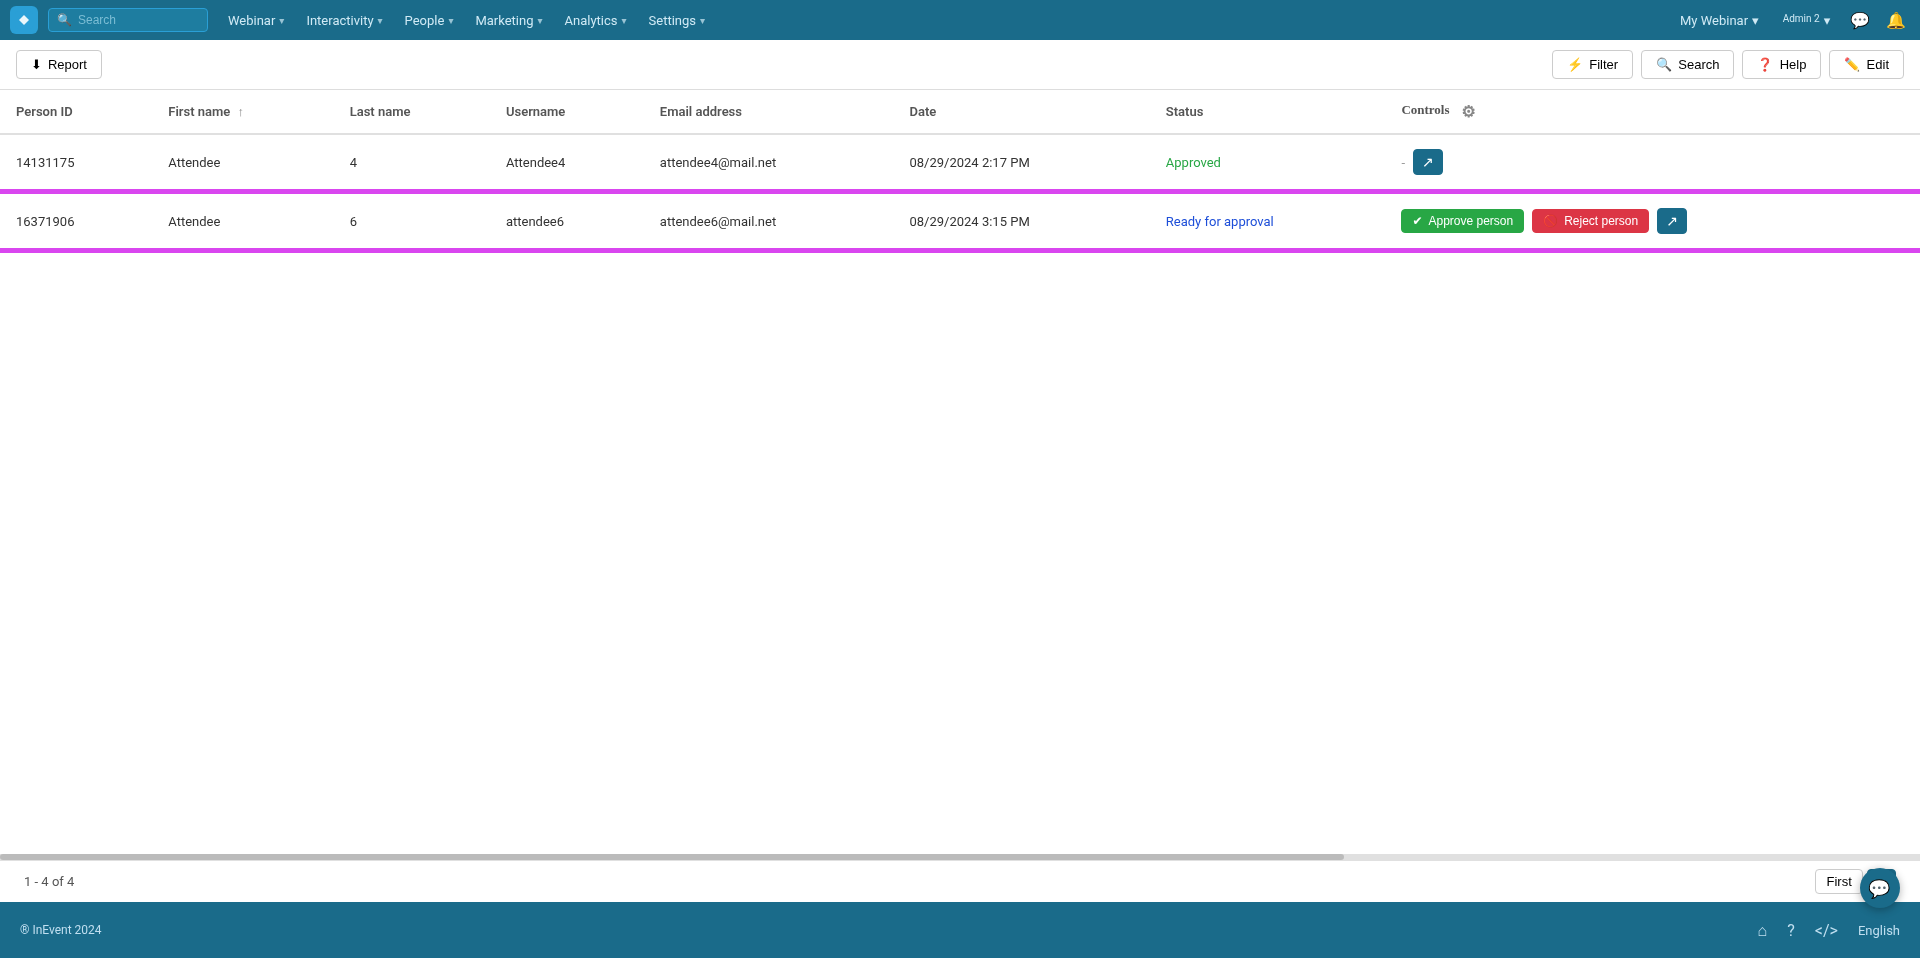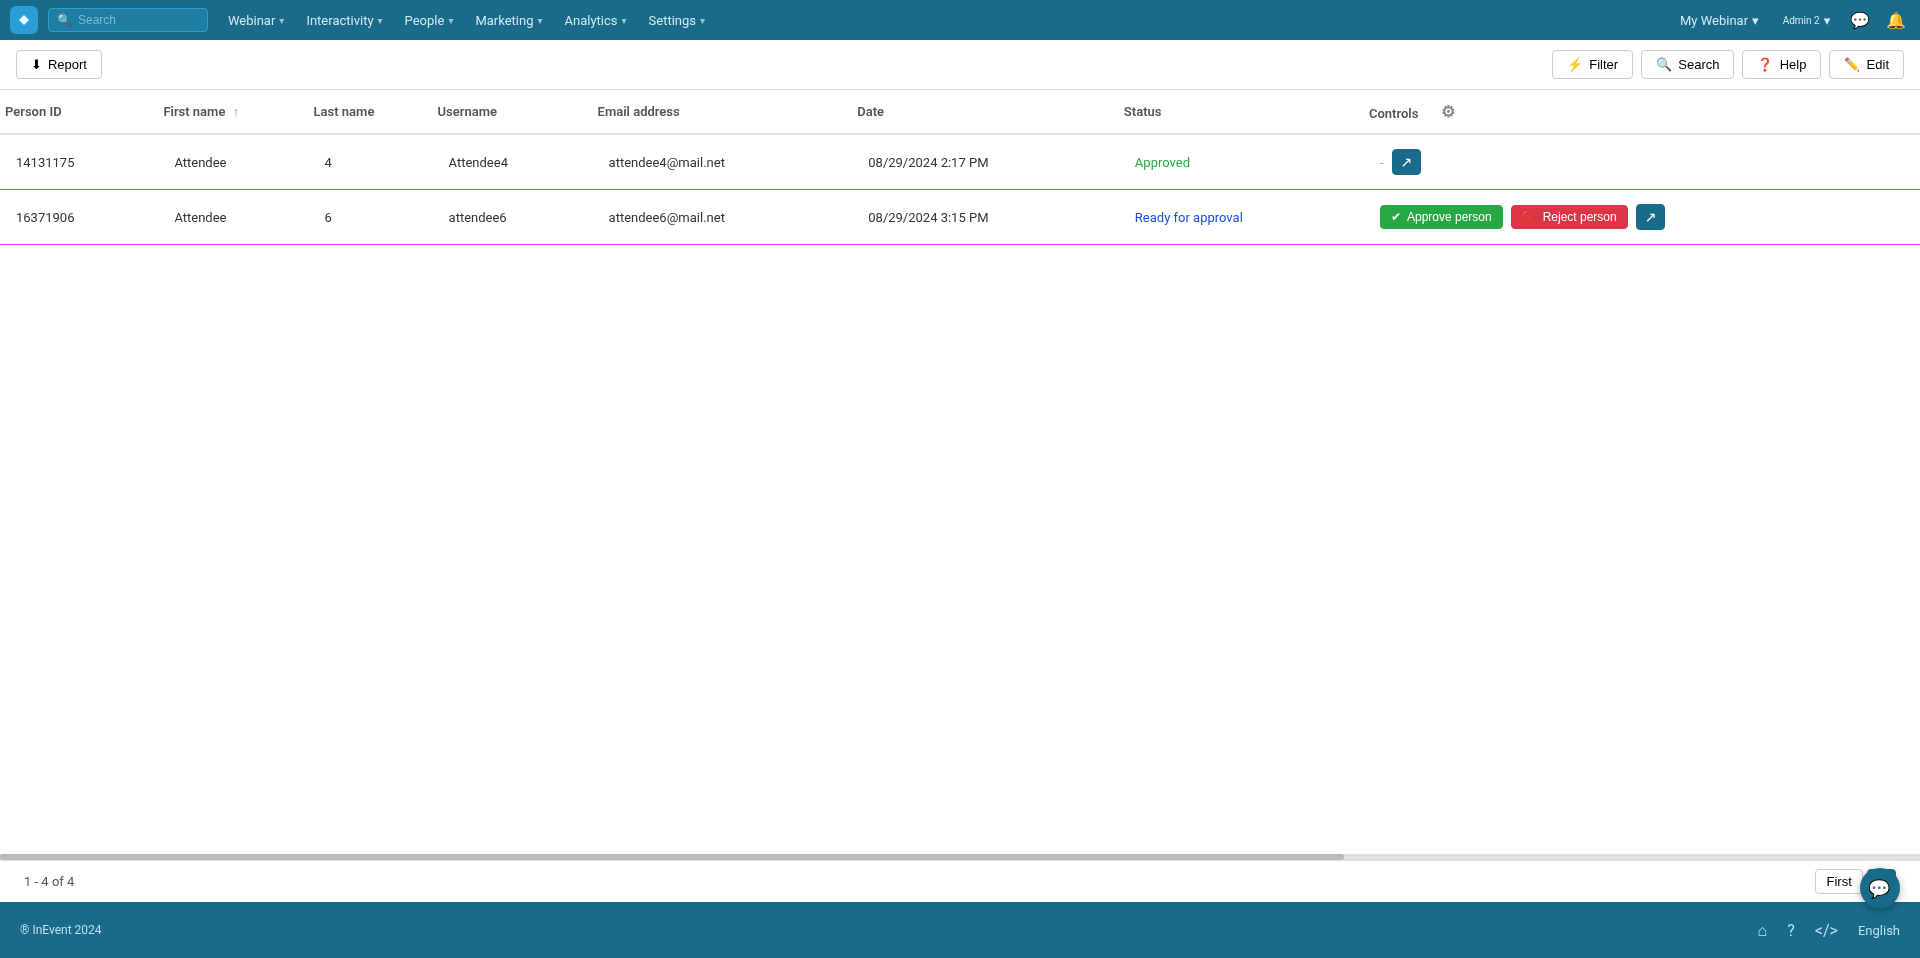--- a/index.html
+++ b/index.html
@@ -49,21 +49,21 @@
       display: flex; align-items: center; gap: 4px;
       white-space: nowrap;
     }
     .nav-item .chevron { font-size: 10px; opacity: 0.7; }
     .nav-right {
       margin-left: auto;
       display: flex; align-items: center; gap: 8px;
       color: #d0eaf5;
     }
     .nav-right-item {
-      display: flex; align-items: center; gap: 4px;
+      display: flex; gap: 4px;
       cursor: pointer; padding: 4px 8px; border-radius: 4px;
     }
     .nav-icon { font-size: 16px; cursor: pointer; padding: 4px; }
 
     
     .toolbar {
       background: white;
       border-bottom: 1px solid #ddd;
       padding: 10px 16px;
       display: flex; align-items: center; gap: 8px;
@@ -90,31 +90,31 @@
       overflow-y: auto;
     }
     table {
       width: 100%;
       border-collapse: collapse;
     }
     thead tr {
       border-bottom: 2px solid #e0e0e0;
     }
     thead th {
-      padding: 12px 5px;
+      padding: 12px 16px;
       text-align: left;
       font-weight: 600;
       font-size: 13px;
       color: #555;
       white-space: nowrap;
       background: white;
     }
     thead th .sort-icon { color: #888; margin-left: 4px; }
     tbody tr {
-      border-bottom: 1px solid #d946ef;
+      border-bottom: 5px solid #d946ef;
     }
     tbody td {
       padding: 14px 16px;
       font-size: 13px;
       color: #333;
     }
     .status-approved { color: #28a745; }
     .status-ready { color: #1d4ed8; }
 
     
@@ -278,21 +278,21 @@
         </th>
         <th>
           <span>Email address</span>
         </th>
         <th>
           <span>Date</span>
         </th>
         <th>
           <span>Status</span>
         </th>
-        <th style="display:flex;align-items:flex-end;gap:23px;">
+        <th style="display:flex;align-items:flex-start;gap:12px;font-family:Liberation Serif, serif;">
           <span>Controls</span>
           <span class="gear-icon">⚙</span>
         </th>
       </tr>
     </thead>
     <tbody id="table-body">
     <tr>
     <td>14131175</td>
     <td>Attendee</td>
     <td>4</td>

